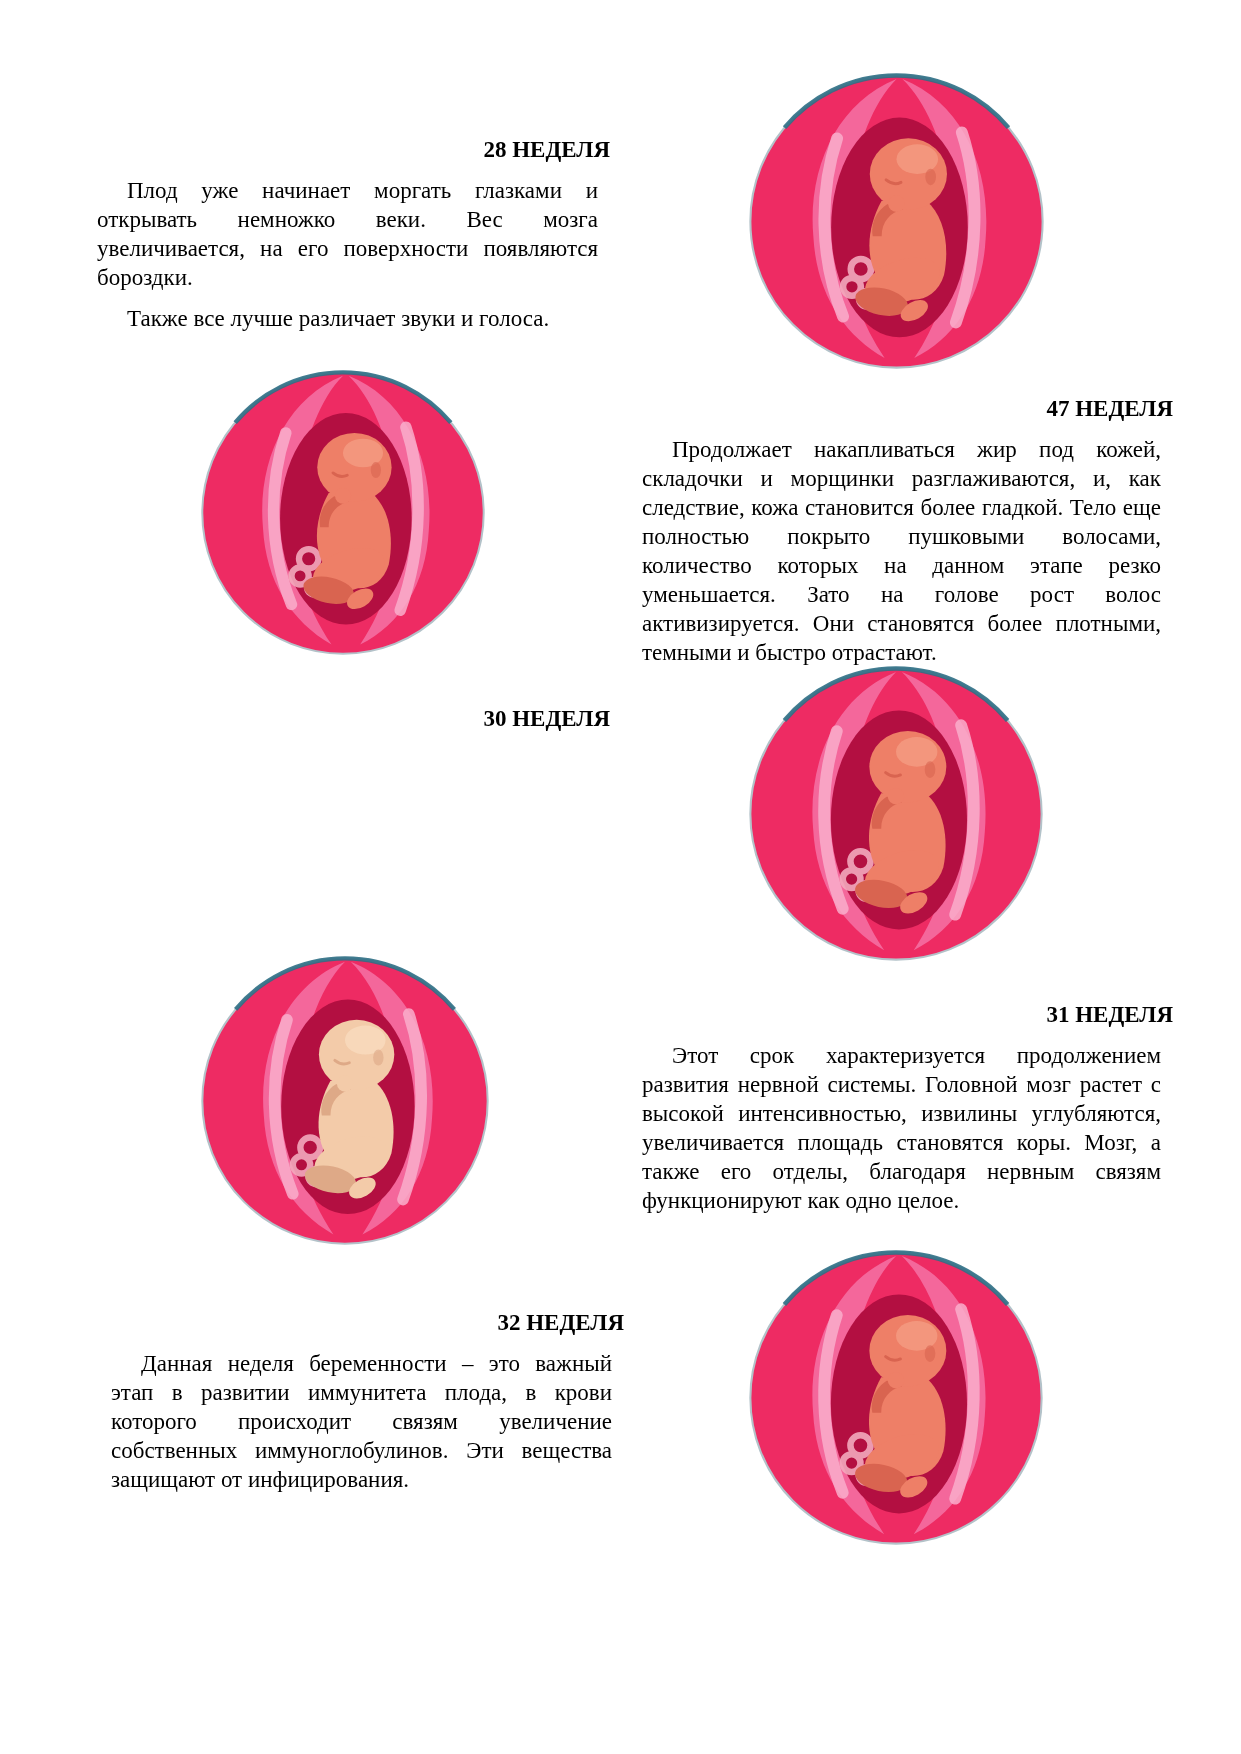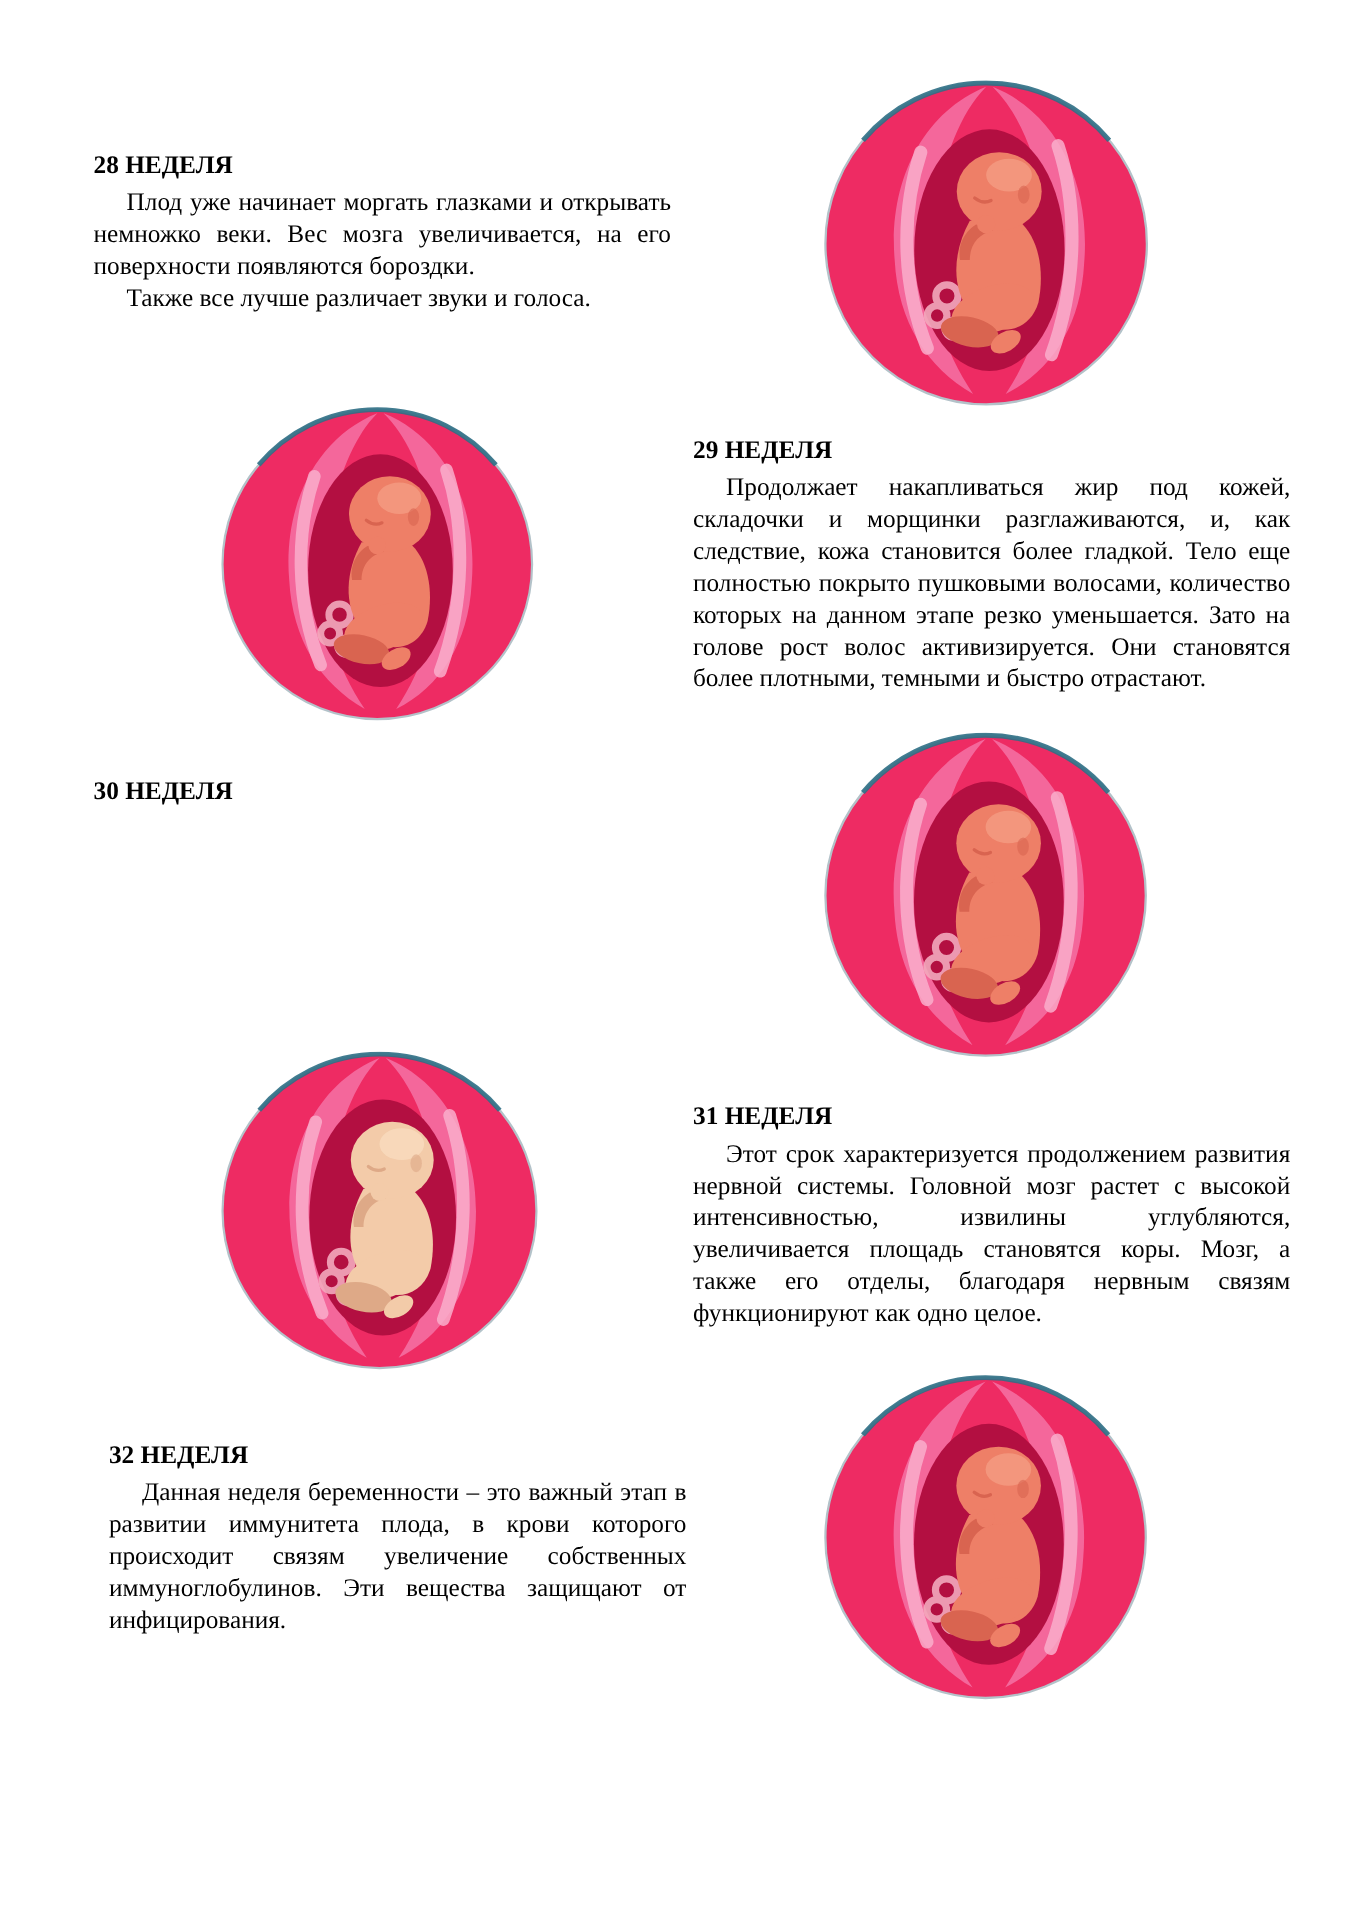--- a/index.html
+++ b/index.html
@@ -11,24 +11,24 @@
     font-family: "Liberation Serif", "DejaVu Serif", serif;
     color: var(--text, #000000);
     overflow: hidden;
   }
   .section { position: absolute; }
   .section h2 {
     margin: 0 0 5px 0;
     font-size: 23px;
     line-height: 29px;
     font-weight: bold;
-    text-align: left;
+    text-align: right;
   }
   .section p {
-    margin: 0;
+    margin: 12px;
     font-size: 23px;
     line-height: 29px;
     text-align: justify;
     text-indent: 30px;
   }
   .figure { position: absolute; }
   .figure svg { display: block; width: 100%; height: 100%; }
   .fetus {
     --skin: var(--fetus-skin-coral, #ee7f67);
     --skin-sh: var(--fetus-skin-coral-shade, #d96450);
@@ -86,21 +86,21 @@
       </svg>
   </div>
 
   <div class="figure fetus" style="left:200px; top:370px; width:286px; height:286px;">
     <svg viewBox="0 0 100 100">
         <use href="#fetus-art"></use>
       </svg>
   </div>
 
   <div class="section" style="left:630px; top:394px; width:543px;">
-    <h2>29 НЕДЕЛЯ</h2>
+    <h2>47 НЕДЕЛЯ</h2>
     <p>Продолжает накапливаться жир под кожей, складочки и морщинки разглаживаются, и, как следствие, кожа становится более гладкой. Тело еще полностью покрыто пушковыми волосами, количество которых на данном этапе резко уменьшается. Зато на голове рост волос активизируется. Они становятся более плотными, темными и быстро отрастают.</p>
   </div>
 
   <div class="figure fetus" style="left:748px; top:666px; width:296px; height:296px;">
     <svg viewBox="0 0 100 100">
         <use href="#fetus-art"></use>
       </svg>
   </div>
 
   <div class="section" style="left:85px; top:704px; width:525px;">

